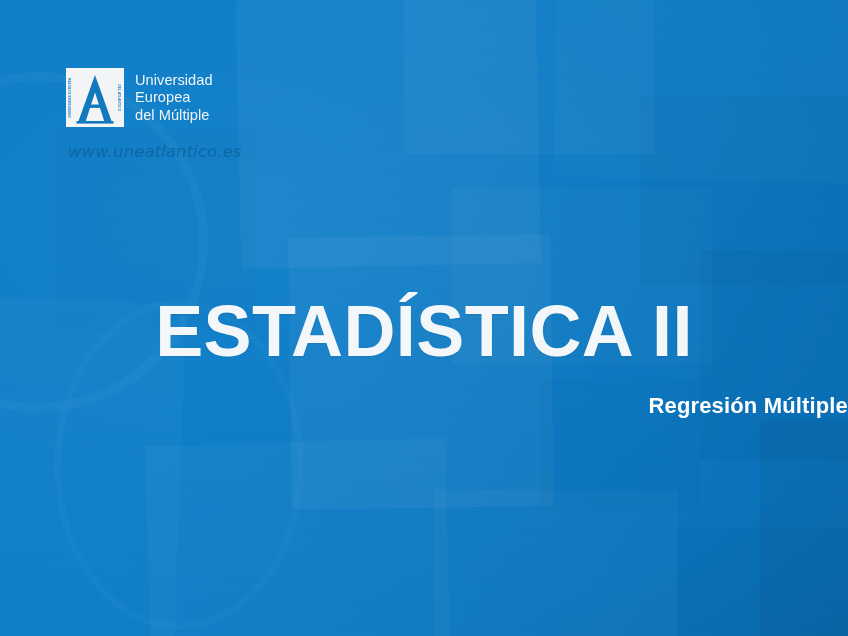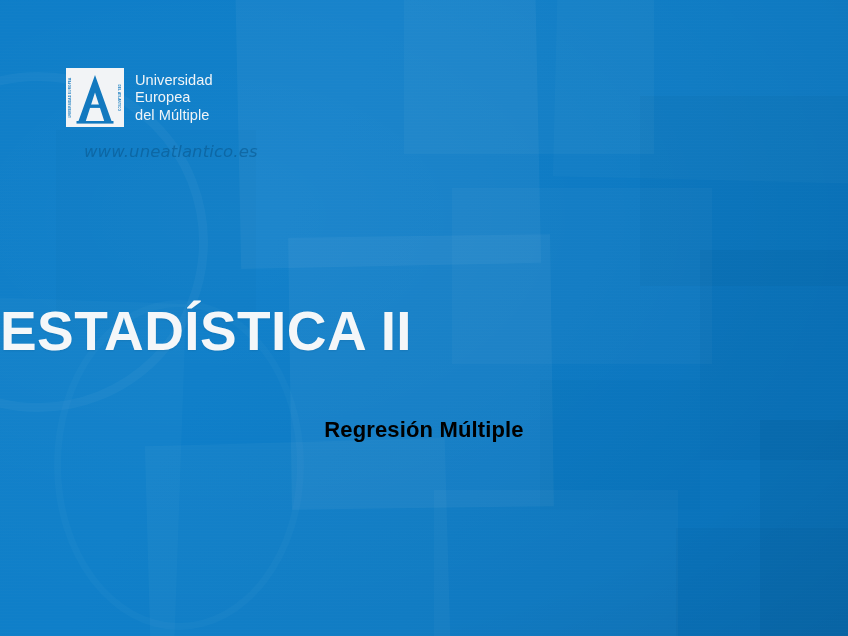--- a/index.html
+++ b/index.html
@@ -136,56 +136,55 @@
     color: #f0f4f7;
     font-size: 14.6px;
     line-height: 17.6px;
     font-weight: 400;
     letter-spacing: 0.05px;
     white-space: nowrap;
   }
 
   .logo-url {
     position: absolute;
-    left: 84px;
+    left: 68px;
     top: 142px;
     font-family: "DejaVu Sans", sans-serif;
     font-style: italic;
     font-size: 16.5px;
     letter-spacing: 0.1px;
     color: rgba(10, 88, 143, 0.62);
     white-space: nowrap;
   }
 
   
   .title {
     position: absolute;
     left: 0;
     right: 0;
     top: 300px;
-    text-align: left;
+    text-align: center;
     color: #f4f7f9;
-    font-size: 55px;
+    font-size: 72px;
     line-height: 62px;
     font-weight: 700;
     letter-spacing: 0.4px;
     text-shadow: 0 1px 2px rgba(0,0,0,0.07);
   }
   .subtitle {
     position: absolute;
     left: 0;
     right: 0;
     top: 392px;
-    text-align: center;
-    color: #000000;
+    text-align: right;
+    color: #ffffff;
     font-size: 22px;
     line-height: 28px;
     font-weight: 700;
     letter-spacing: 0.15px;
-    margin-top: 24px;
   }
 </style>
 </head>
 <body>
 
 <div id="slide">
 
   <div class="bg-base"></div>
   <div class="rect r-c"></div>
   <div class="rect r-b"></div>

